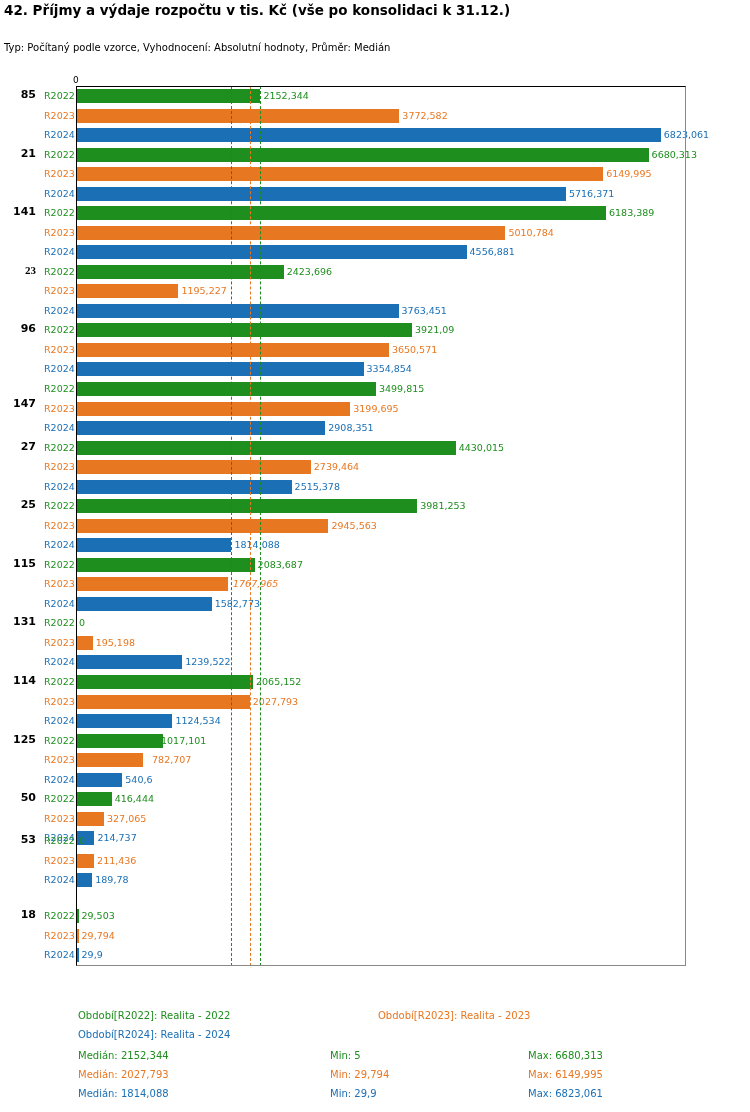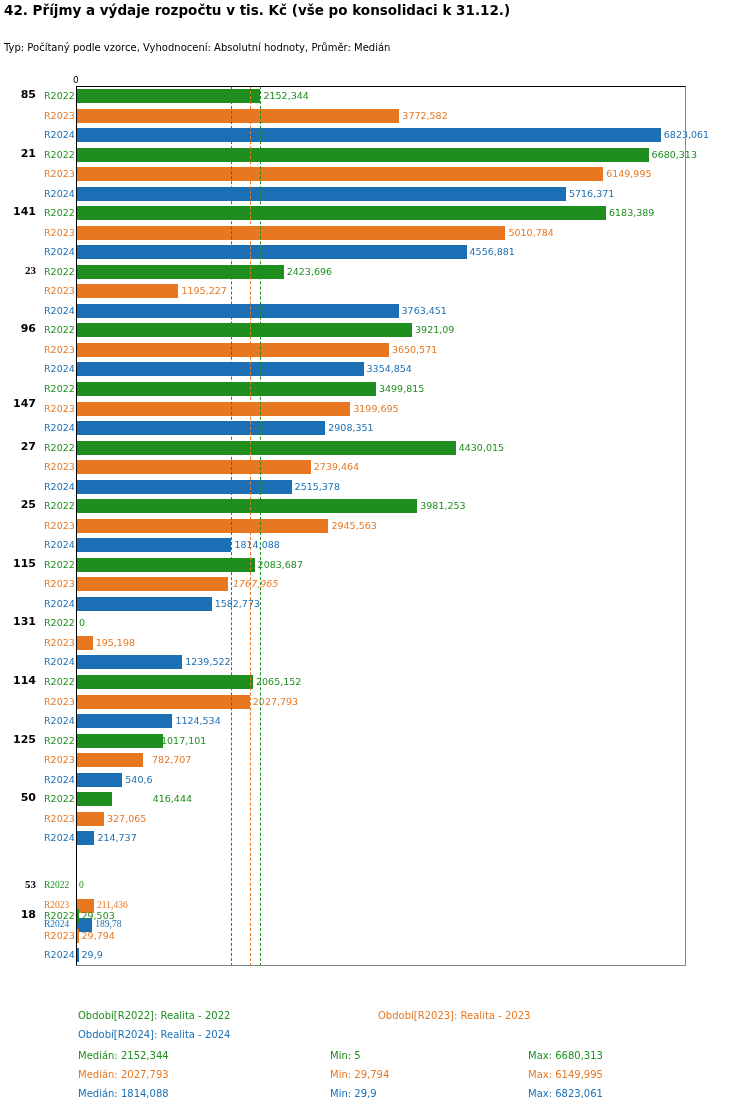--- a/index.html
+++ b/index.html
@@ -352,34 +352,34 @@
           <div class="serieslabel c2024">R2024</div>
           <div class="bar" style="width: 46.3371px; background: rgb(26, 111, 181);"></div>
           <div class="valuelabel c2024" style="left: 49.3371px;">540,6</div>
         </div>
       </div>
       <div class="group" style="top: 703.2px; height: 58.6px;">
         <div class="grouplabel" style="left: -76px; top: 2px;">50</div>
         <div class="row" style="top: 0px;">
           <div class="serieslabel c2022">R2022</div>
           <div class="bar" style="width: 35.6952px; background: rgb(30, 142, 30);"></div>
-          <div class="valuelabel c2022" style="left: 38.6952px; margin-left: 38px;">416,444</div>
+          <div class="valuelabel c2022" style="left: 38.6952px;">416,444</div>
         </div>
         <div class="row" style="top: 19.5px;">
           <div class="serieslabel c2023">R2023</div>
           <div class="bar" style="width: 28.0341px; background: rgb(232, 119, 34);"></div>
           <div class="valuelabel c2023" style="left: 31.0341px;">327,065</div>
         </div>
         <div class="row" style="top: 39px;">
           <div class="serieslabel c2024">R2024</div>
           <div class="bar" style="width: 18.406px; background: rgb(26, 111, 181);"></div>
           <div class="valuelabel c2024" style="left: 21.406px;">214,737</div>
         </div>
       </div>
-      <div class="group" style="top: 790px; height: 58.6px; font-family: Liberation Serif, serif;">
+      <div class="group" style="top: 745px; height: 58.6px;">
         <div class="grouplabel" style="left: -76px; top: 2px;">53</div>
         <div class="row" style="top: 0px;">
           <div class="serieslabel c2022">R2022</div>
           <div class="bar" style="width: 0px; background: rgb(30, 142, 30);"></div>
           <div class="valuelabel c2022" style="left: 3px;">0</div>
         </div>
         <div class="row" style="top: 19.5px;">
           <div class="serieslabel c2023">R2023</div>
           <div class="bar" style="width: 18.1231px; background: rgb(232, 119, 34);"></div>
           <div class="valuelabel c2023" style="left: 21.1231px;">211,436</div>

